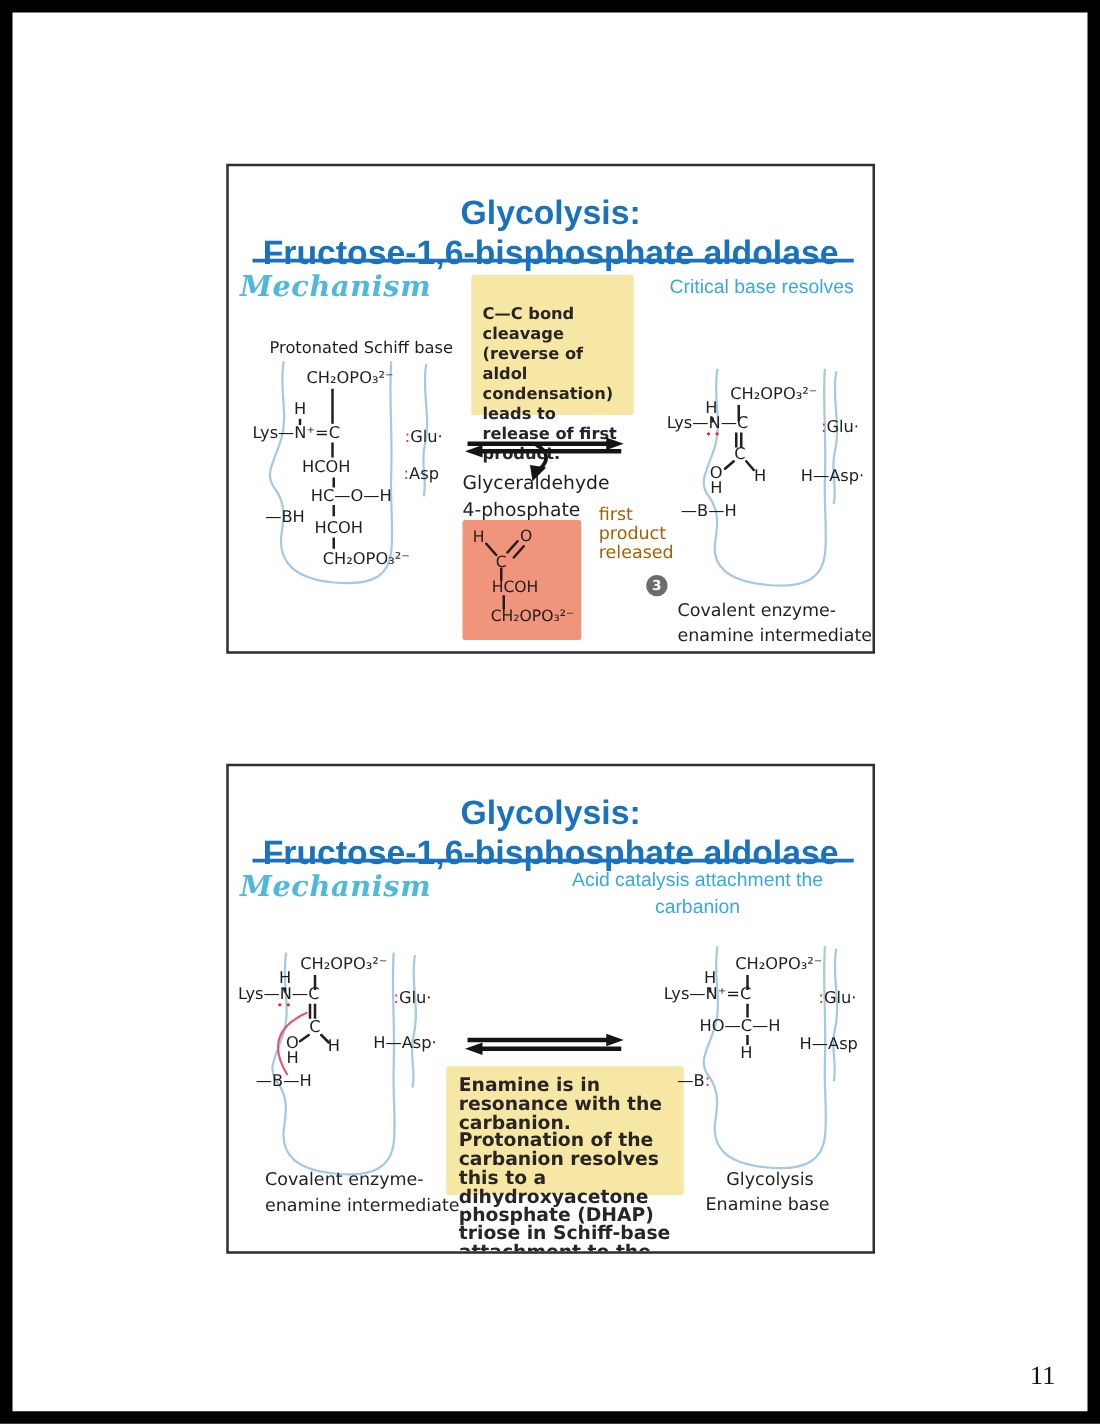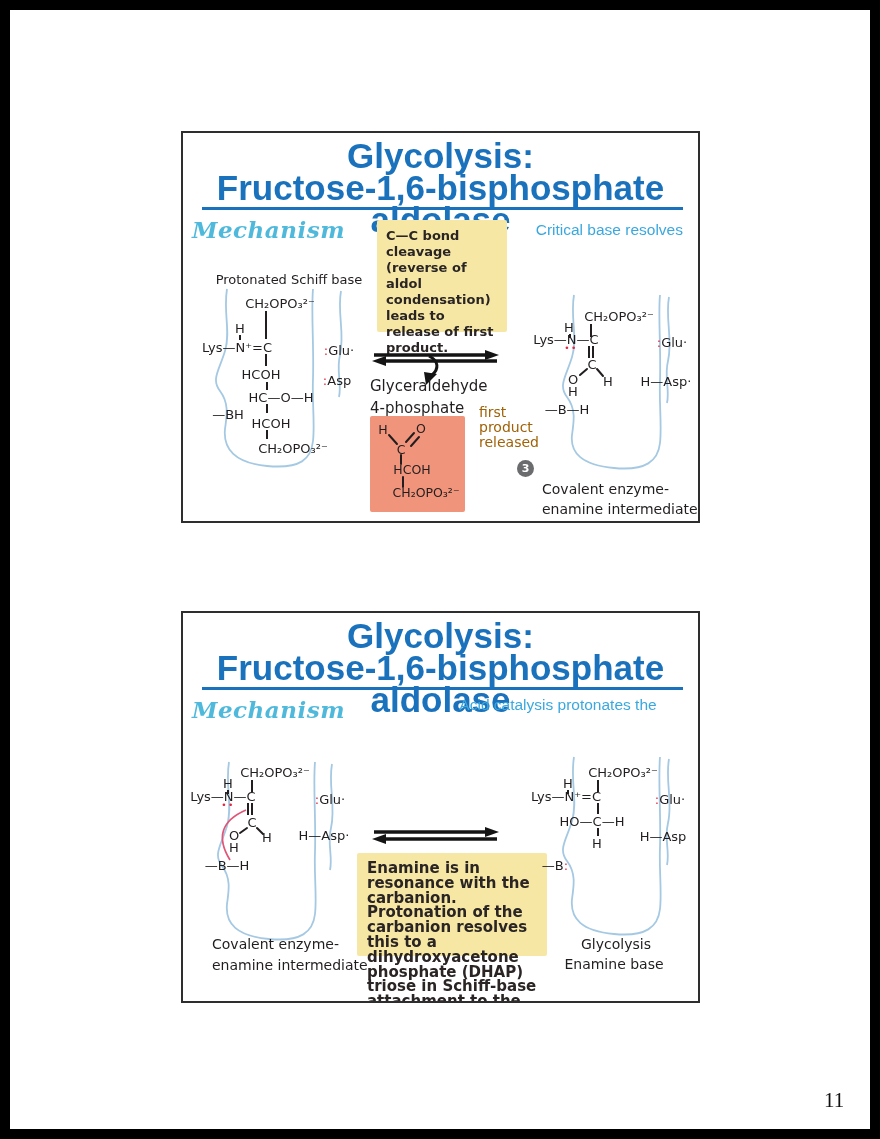--- a/index.html
+++ b/index.html
@@ -1,35 +1,35 @@
 <!DOCTYPE html>
 <html><head>
 <meta charset="utf-8">
 <style>
   html,body{margin:0;padding:0}
   body{width:880px;height:1139px;position:relative;background:#000;font-family:"Liberation Sans",sans-serif}
   .page{position:absolute;left:10px;top:10px;width:860px;height:1119px;background:#fff;z-index:0}
   .slide{position:absolute;left:181px;width:519px;height:392px;background:#fff;border:2px solid #2e2e2e;box-sizing:border-box;overflow:hidden;z-index:1}
   #slide1{top:131px}
   #slide2{top:611px}
-  .stitle{position:absolute;left:0;right:0;top:7px;text-align:center;color:#1A72BC;font-weight:bold;font-size:35px;line-height:32px}
+  .stitle{position:absolute;left:0;right:0;top:21px;text-align:center;color:#1A72BC;font-weight:bold;font-size:27px;line-height:32px}
   .trule{position:absolute;left:19px;width:481px;top:74px;height:3px;background:#1A72BC}
   .mech{position:absolute;left:9px;top:83px;font-family:"DejaVu Serif",serif;font-style:italic;font-weight:bold;font-size:23px;color:#4FB9DC;letter-spacing:.5px}
   .sub{position:absolute;color:#3AA8DF;font-size:15.5px}
   #slide1 .sub{right:15px;top:88px}
   #slide2 .sub{left:258px;top:81px;width:234px;text-align:center;line-height:21px}
   .lbl{position:absolute;transform:translate(-50%,-50%);font-family:"DejaVu Sans",sans-serif;font-weight:normal;font-size:13px;color:#221E1F;white-space:nowrap;z-index:3}
   .la{transform:translate(0,-50%)}
   .f14{font-size:14px}.f15{font-size:15px}
   .gray{color:#a16207}
   .red{color:#E8253E}
   .dots{font-size:9px;letter-spacing:1.5px;color:#E8253E}
   .vbond{position:absolute;width:2px;background:#221E1F;z-index:2}
   .callout{position:absolute;background:#F6E8A4;border-radius:2px;font-family:"DejaVu Sans",sans-serif;font-weight:bold;color:#2A2524;z-index:1;box-sizing:border-box}
-  #slide1 .callout{left:194px;top:87px;width:130px;height:112px;padding:8px 9px;font-size:13px;line-height:16px}
+  #slide1 .callout{left:194px;top:87px;width:130px;height:112px;padding:24px 9px;font-size:13px;line-height:16px}
   #slide2 .callout{left:174px;top:240px;width:190px;height:103px;padding:8px 10px;font-size:15px;line-height:14.8px}
   .g3p{position:absolute;left:187px;top:283px;width:95px;height:96px;background:#F0947B;border-radius:2px;z-index:1}
   .g3p .lbl{font-size:12.5px}
   .stepnum{position:absolute;left:334px;top:327px;width:17px;height:17px;border-radius:50%;background:#6B6C6E;color:#fff;font-family:"DejaVu Sans",sans-serif;font-weight:bold;font-size:11px;line-height:17px;text-align:center;z-index:3}
   .blob{position:absolute;z-index:0}
   .pocket{fill:#fff;stroke:#A5C9E3;stroke-width:1.8}
   .wavy{fill:none;stroke:#A5C9E3;stroke-width:1.8}
   .cbond{stroke:#221E1F;stroke-width:2;stroke-linecap:round}
   .red-arc{fill:none;stroke:#E05575;stroke-width:1.7}
   .eq{position:absolute;z-index:2}
@@ -132,21 +132,22 @@
 </div>
 
 <div class="slide" id="slide2">
   <div class="stitle">
     <div>Glycolysis:</div>
     <div>Fructose-1,6-bisphosphate aldolase</div>
   </div>
   <div class="trule"></div>
   <div class="mech">Mechanism</div>
   <div class="sub">
-    <div>Acid catalysis protonates the</div>
+    <div>Acid catalysis attachment the</div>
+    <div>carbanion</div>
   </div>
 
   <svg class="blob" style="left:20px;top:145px" width="150" height="190" viewBox="0 0 150 190">
     <path class="pocket" d="M26,4 C22,28 30,48 24,68 C18,88 10,96 19,108 C28,120 26,132 24,146 C22,166 34,178 66,181 C98,184 110,174 112,156 C114,138 111,118 112,94 C113,58 110,28 112,4"></path>
     <path class="wavy" d="M129,6 C125,28 133,48 128,70 C124,86 130,98 127,112"></path>
     <line class="cbond" x1="44" y1="70" x2="37" y2="75"></line>
     <line class="cbond" x1="54" y1="70" x2="60" y2="76"></line>
     <path class="red-arc" d="M27,102 Q6,68 43,52"></path>
   </svg>
   <span class="lbl" style="left:92px;top:159px">CH₂OPO₃²⁻</span>

